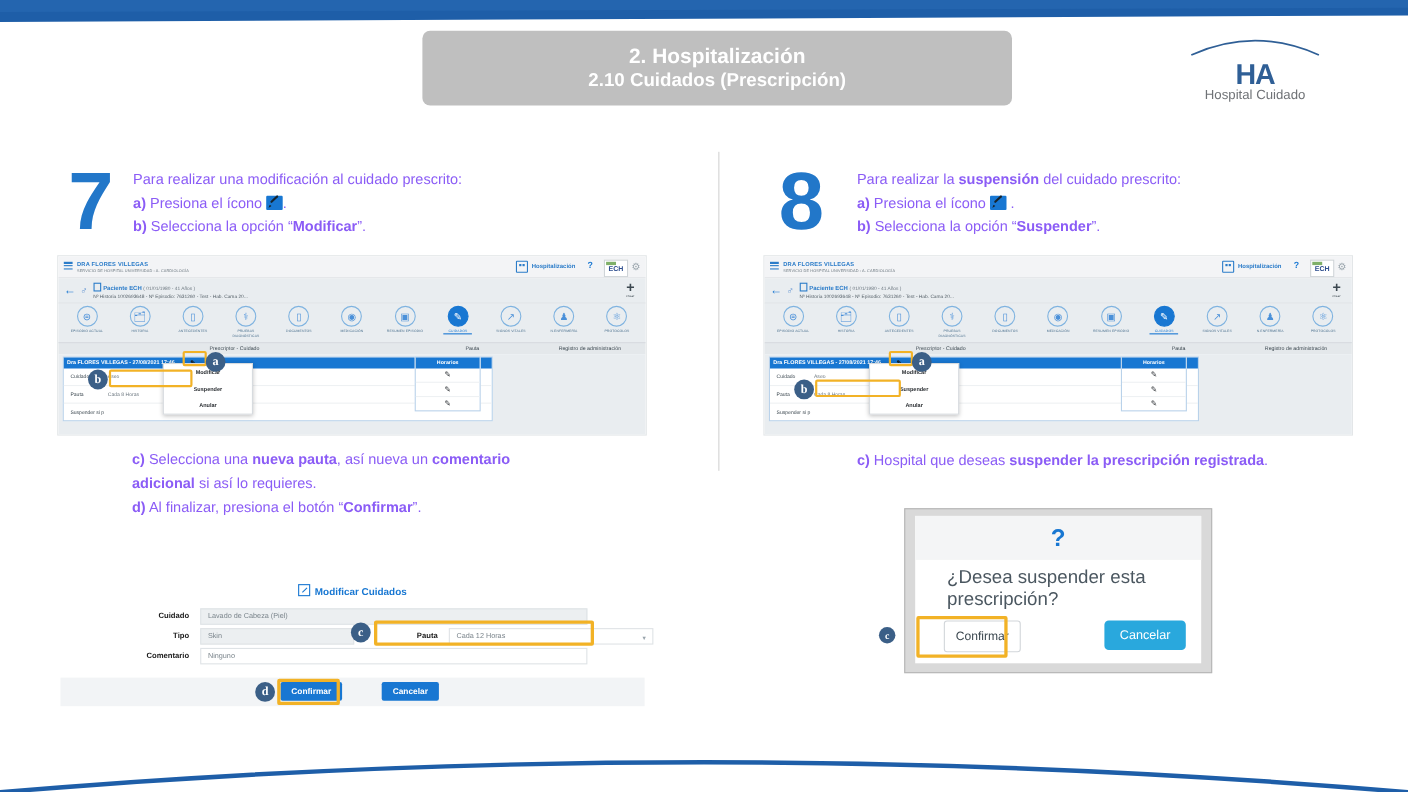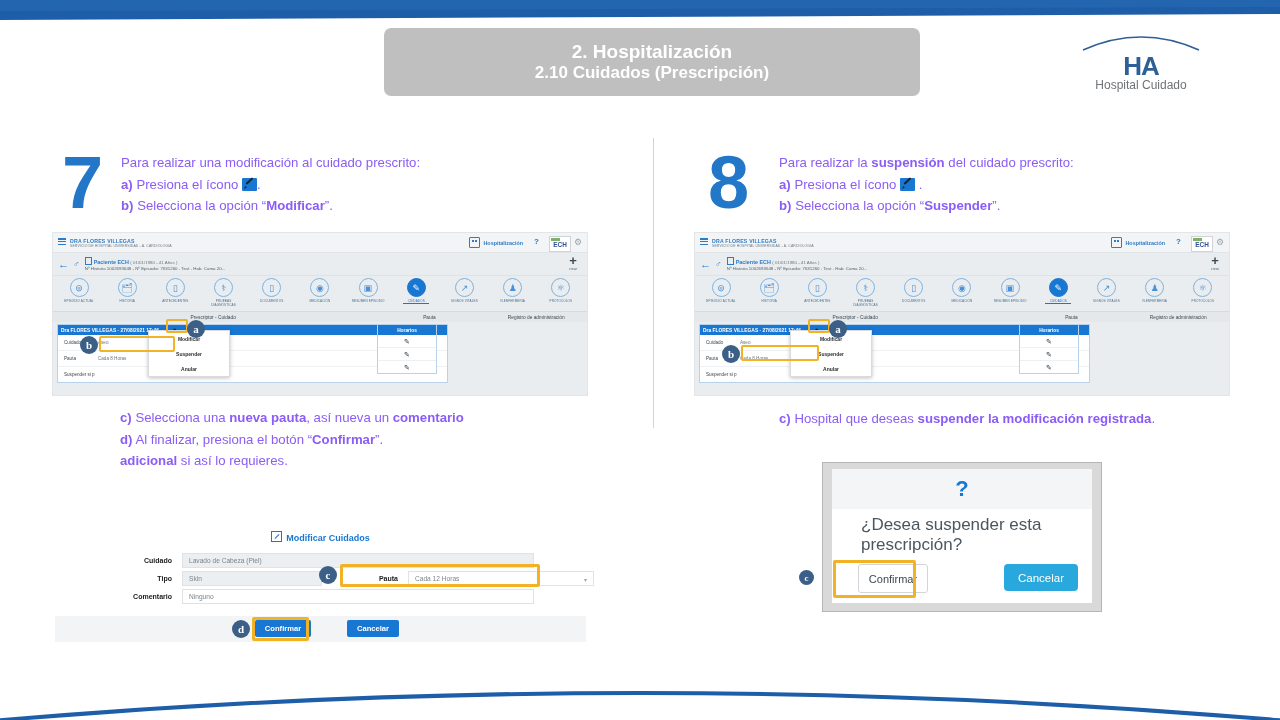--- a/index.html
+++ b/index.html
@@ -540,32 +540,32 @@
 <div class="hl thin" style="left:741px;top:345px;width:78px;height:16px;"></div>
 <div class="badge" style="left:829px;top:320px;">a</div>
 <div class="badge" style="left:722px;top:345px;">b</div>
 
 <div class="step-txt" style="left:120px;top:407px;width:470px;">
   <div>
     <b>c)</b>
     <span>Selecciona una </span><b>nueva pauta</b><span>, así nueva un </span><b>comentario</b>
   </div>
   <div>
+    <b>adicional</b><span> si así lo requieres.</span>
+  </div>
+  <div>
     <b>d)</b>
     <span>Al finalizar, presiona el botón “</span><b>Confirmar</b><span>”.</span>
   </div>
-  <div>
-    <b>adicional</b><span> si así lo requieres.</span>
-  </div>
 </div>
 
 <div class="step-txt" style="left:779px;top:408px;width:450px;">
   <div>
     <b>c)</b>
-    <span>Hospital que deseas </span><b>suspender la modificación registrada</b><span>.</span>
+    <span>Hospital que deseas </span><b>suspender la prescripción registrada</b><span>.</span>
   </div>
 </div>
 
 <div class="form-panel">
   <div class="form-title">
     <span class="ic"></span><span>Modificar Cuidados</span>
   </div>
 
   <div class="frow" style="left:55px;top:53px;">
     <div class="flabel">Cuidado</div>

